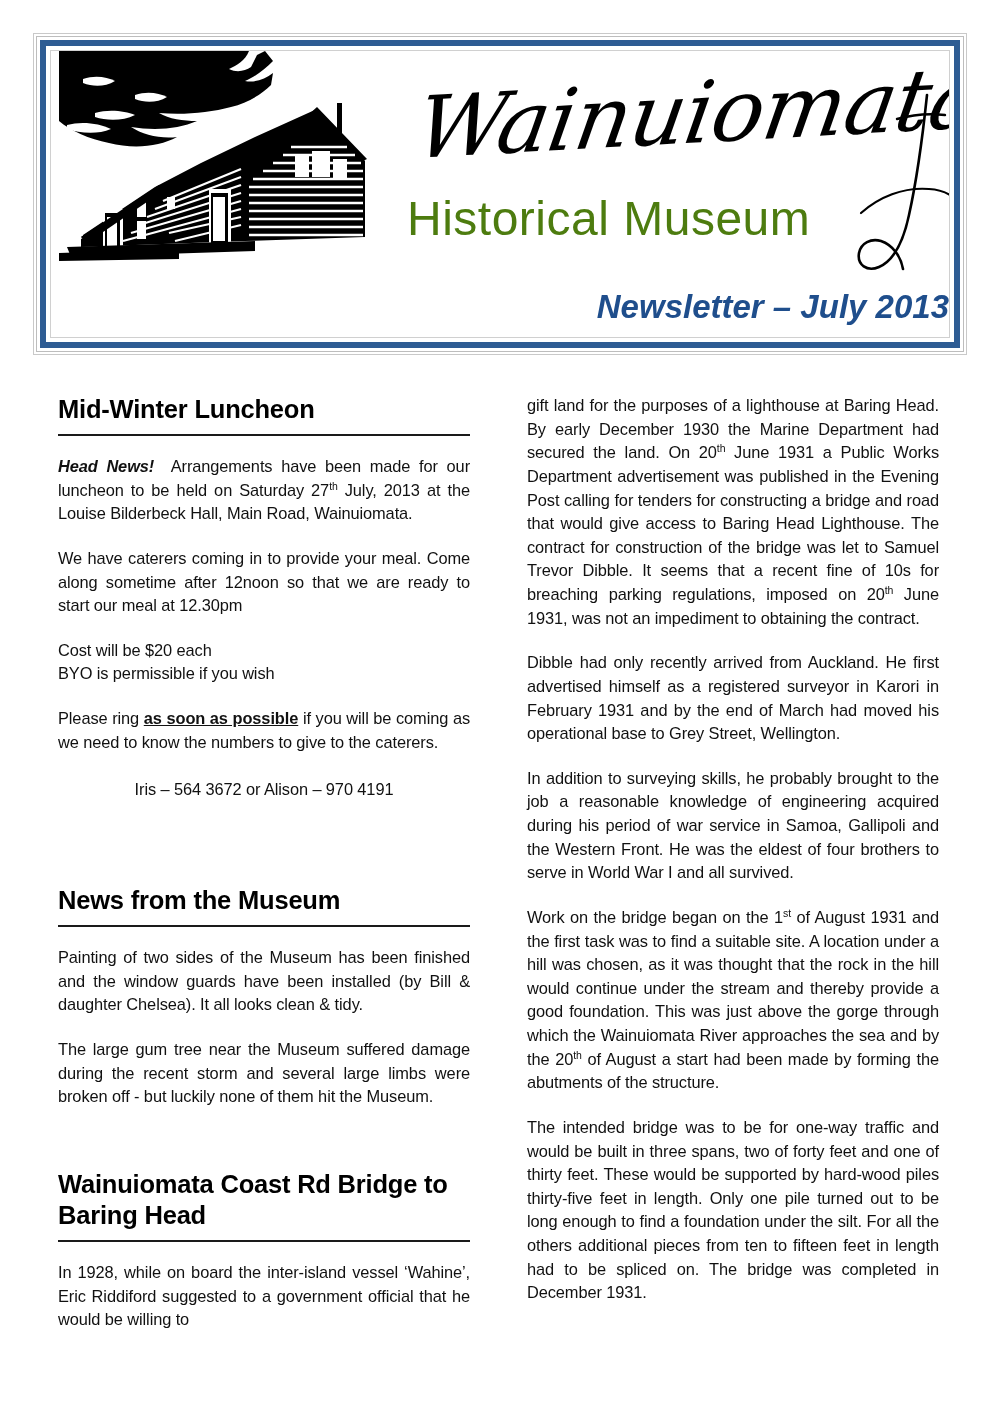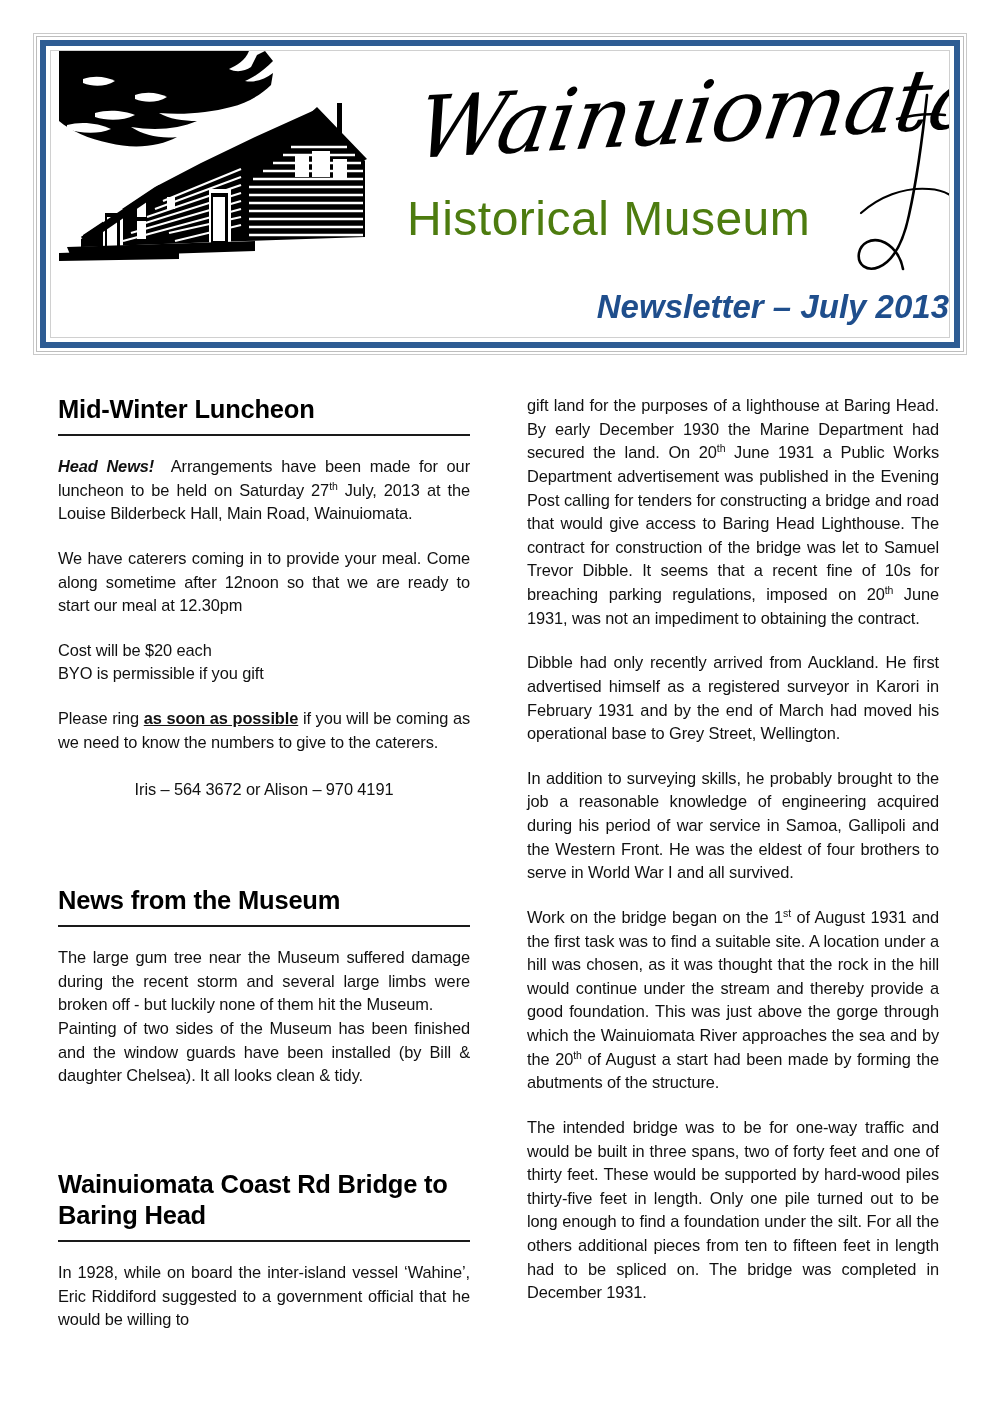--- a/index.html
+++ b/index.html
@@ -276,34 +276,34 @@
   <div class="col col-left">
 
     <div class="sec-block">
       <h2 class="sec-head">Mid-Winter Luncheon</h2>
       <div class="sec-rule"></div>
 
       <p class="body-text"><span class="lead">Head News!</span>&nbsp; <span>Arrangements have been made for our luncheon to be held on Saturday 27</span><sup>th</sup><span> July, 2013 at the Louise Bilderbeck Hall, Main Road, Wainuiomata.</span></p>
 
       <p class="body-text">We have caterers coming in to provide your meal. Come along sometime after 12noon so that we are ready to start our meal at 12.30pm</p>
 
-      <p class="body-text no-just"><span>Cost will be $20 each</span><br><span>BYO is permissible if you gift</span></p>
+      <p class="body-text no-just"><span>Cost will be $20 each</span><br><span>BYO is permissible if you wish</span></p>
 
       <p class="body-text"><span>Please ring </span><span class="strong-ul">as soon as possible</span><span> if you will be coming as we need to know the numbers to give to the caterers.</span></p>
 
       <p class="body-text centered">Iris – 564 3672 or Alison – 970 4191</p>
     </div>
 
     <div class="spacer-lg"></div>
 
     <div class="sec-block">
       <h2 class="sec-head">News from the Museum</h2>
       <div class="sec-rule"></div>
+      <p class="body-text">Painting of two sides of the Museum has been finished and the window guards have been installed (by Bill &amp; daughter Chelsea).  It all looks clean &amp; tidy.</p>
       <p class="body-text last">The large gum tree near the Museum suffered damage during the recent storm and several large limbs were broken off - but luckily none of them hit the Museum.</p>
-      <p class="body-text">Painting of two sides of the Museum has been finished and the window guards have been installed (by Bill &amp; daughter Chelsea).  It all looks clean &amp; tidy.</p>
     </div>
 
     <div class="spacer-xl"></div>
 
     <div class="sec-block">
       <h2 class="sec-head">Wainuiomata Coast Rd Bridge to Baring Head</h2>
       <div class="sec-rule"></div>
       <p class="body-text last">In 1928, while on board the inter-island vessel ‘Wahine’, Eric Riddiford suggested to a government official that he would be willing to</p>
     </div>
   </div>

